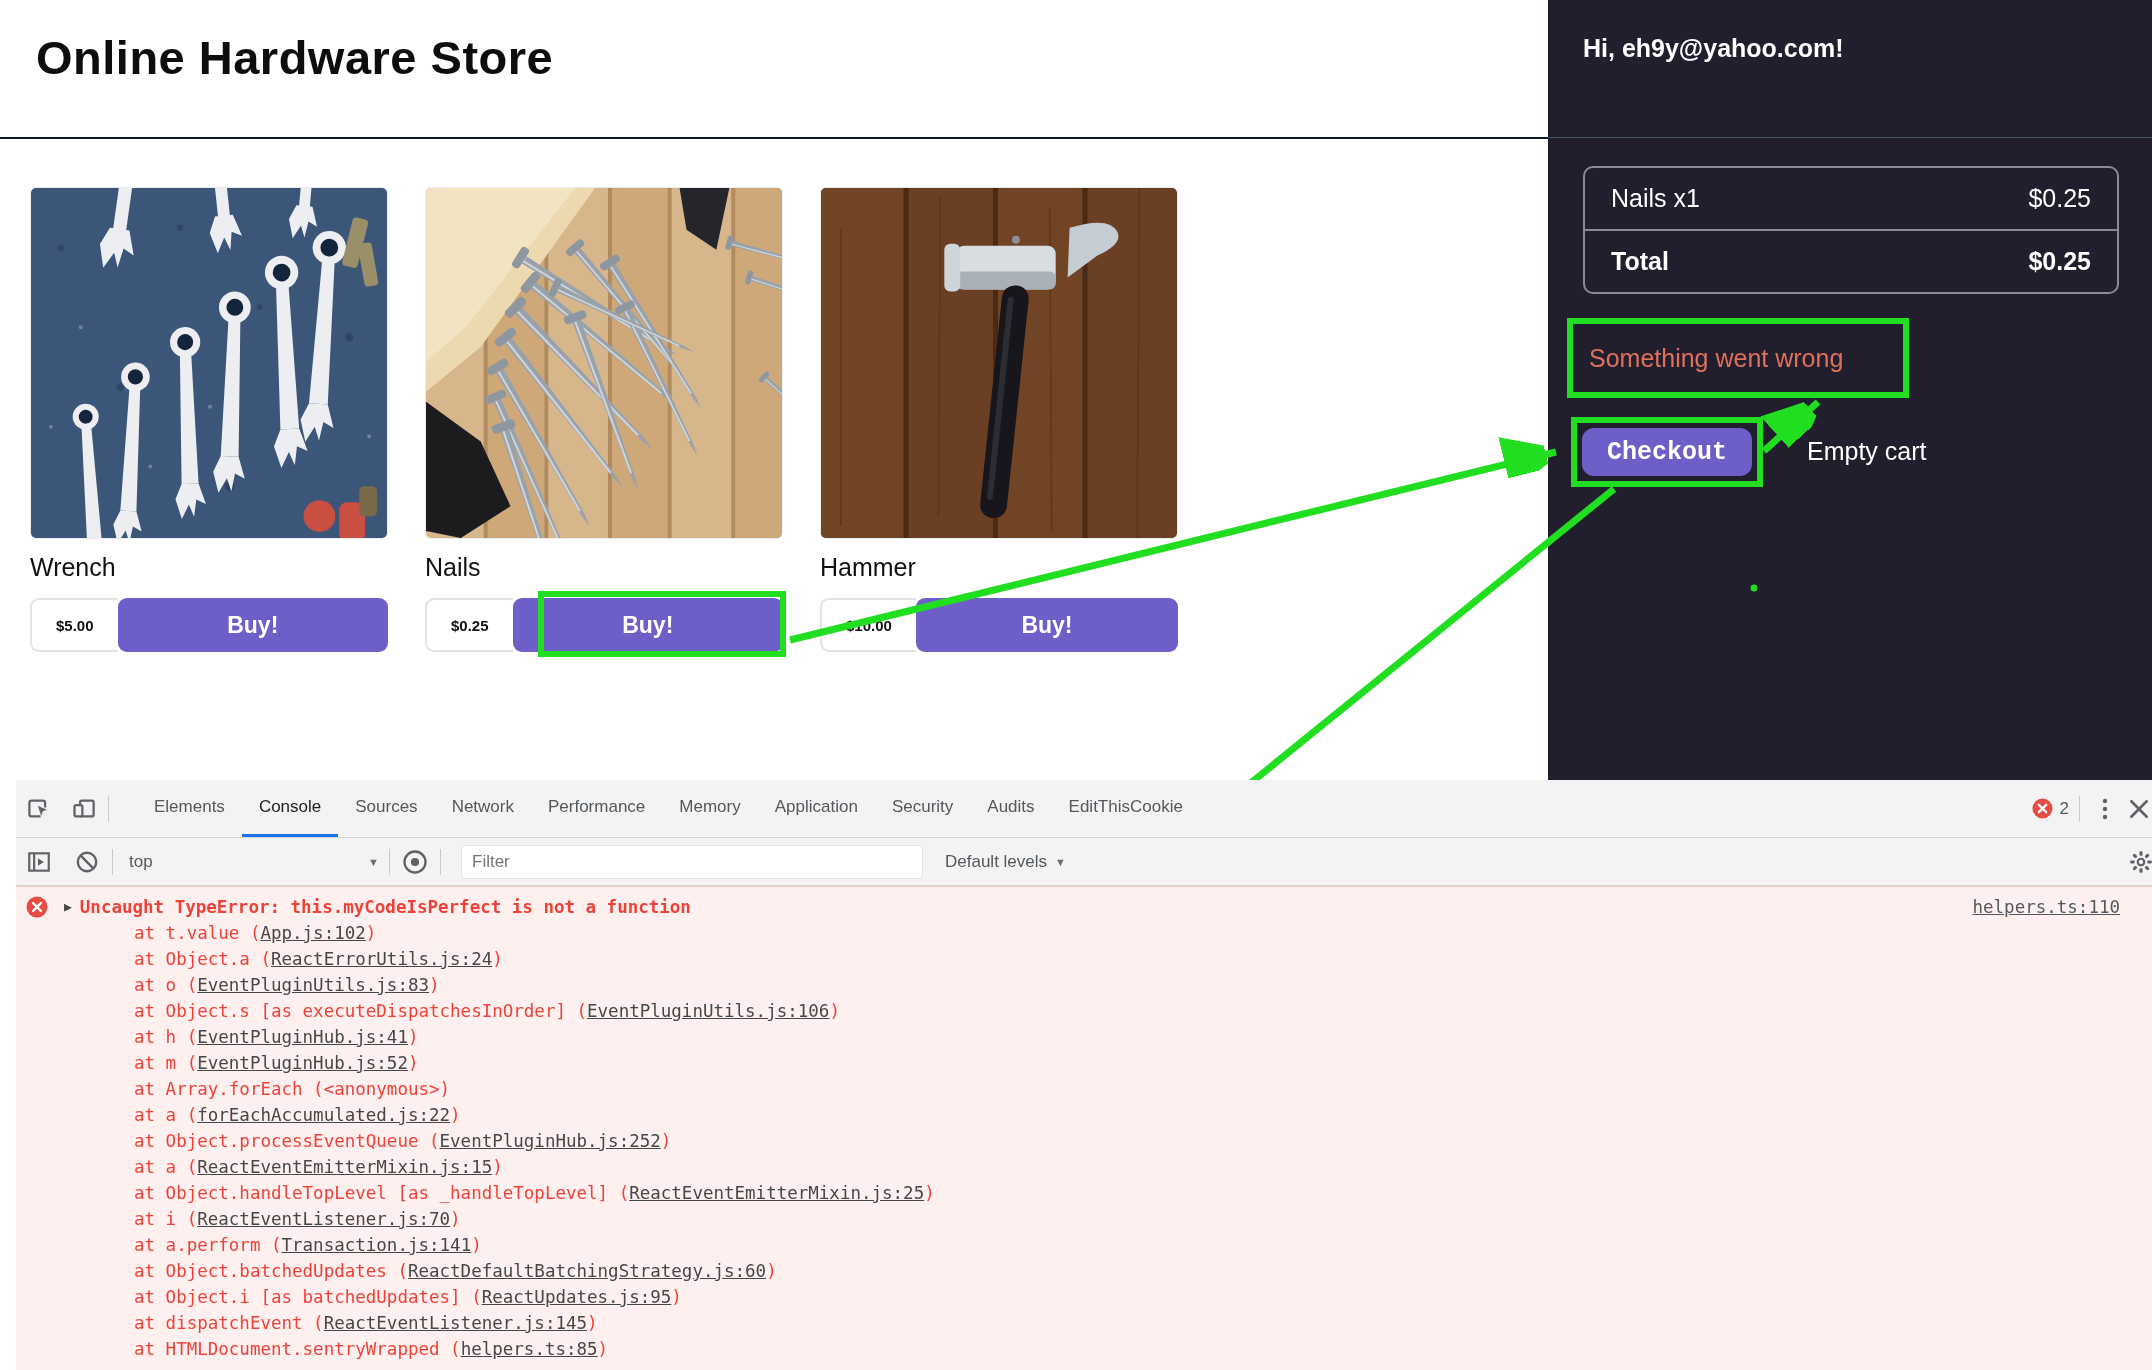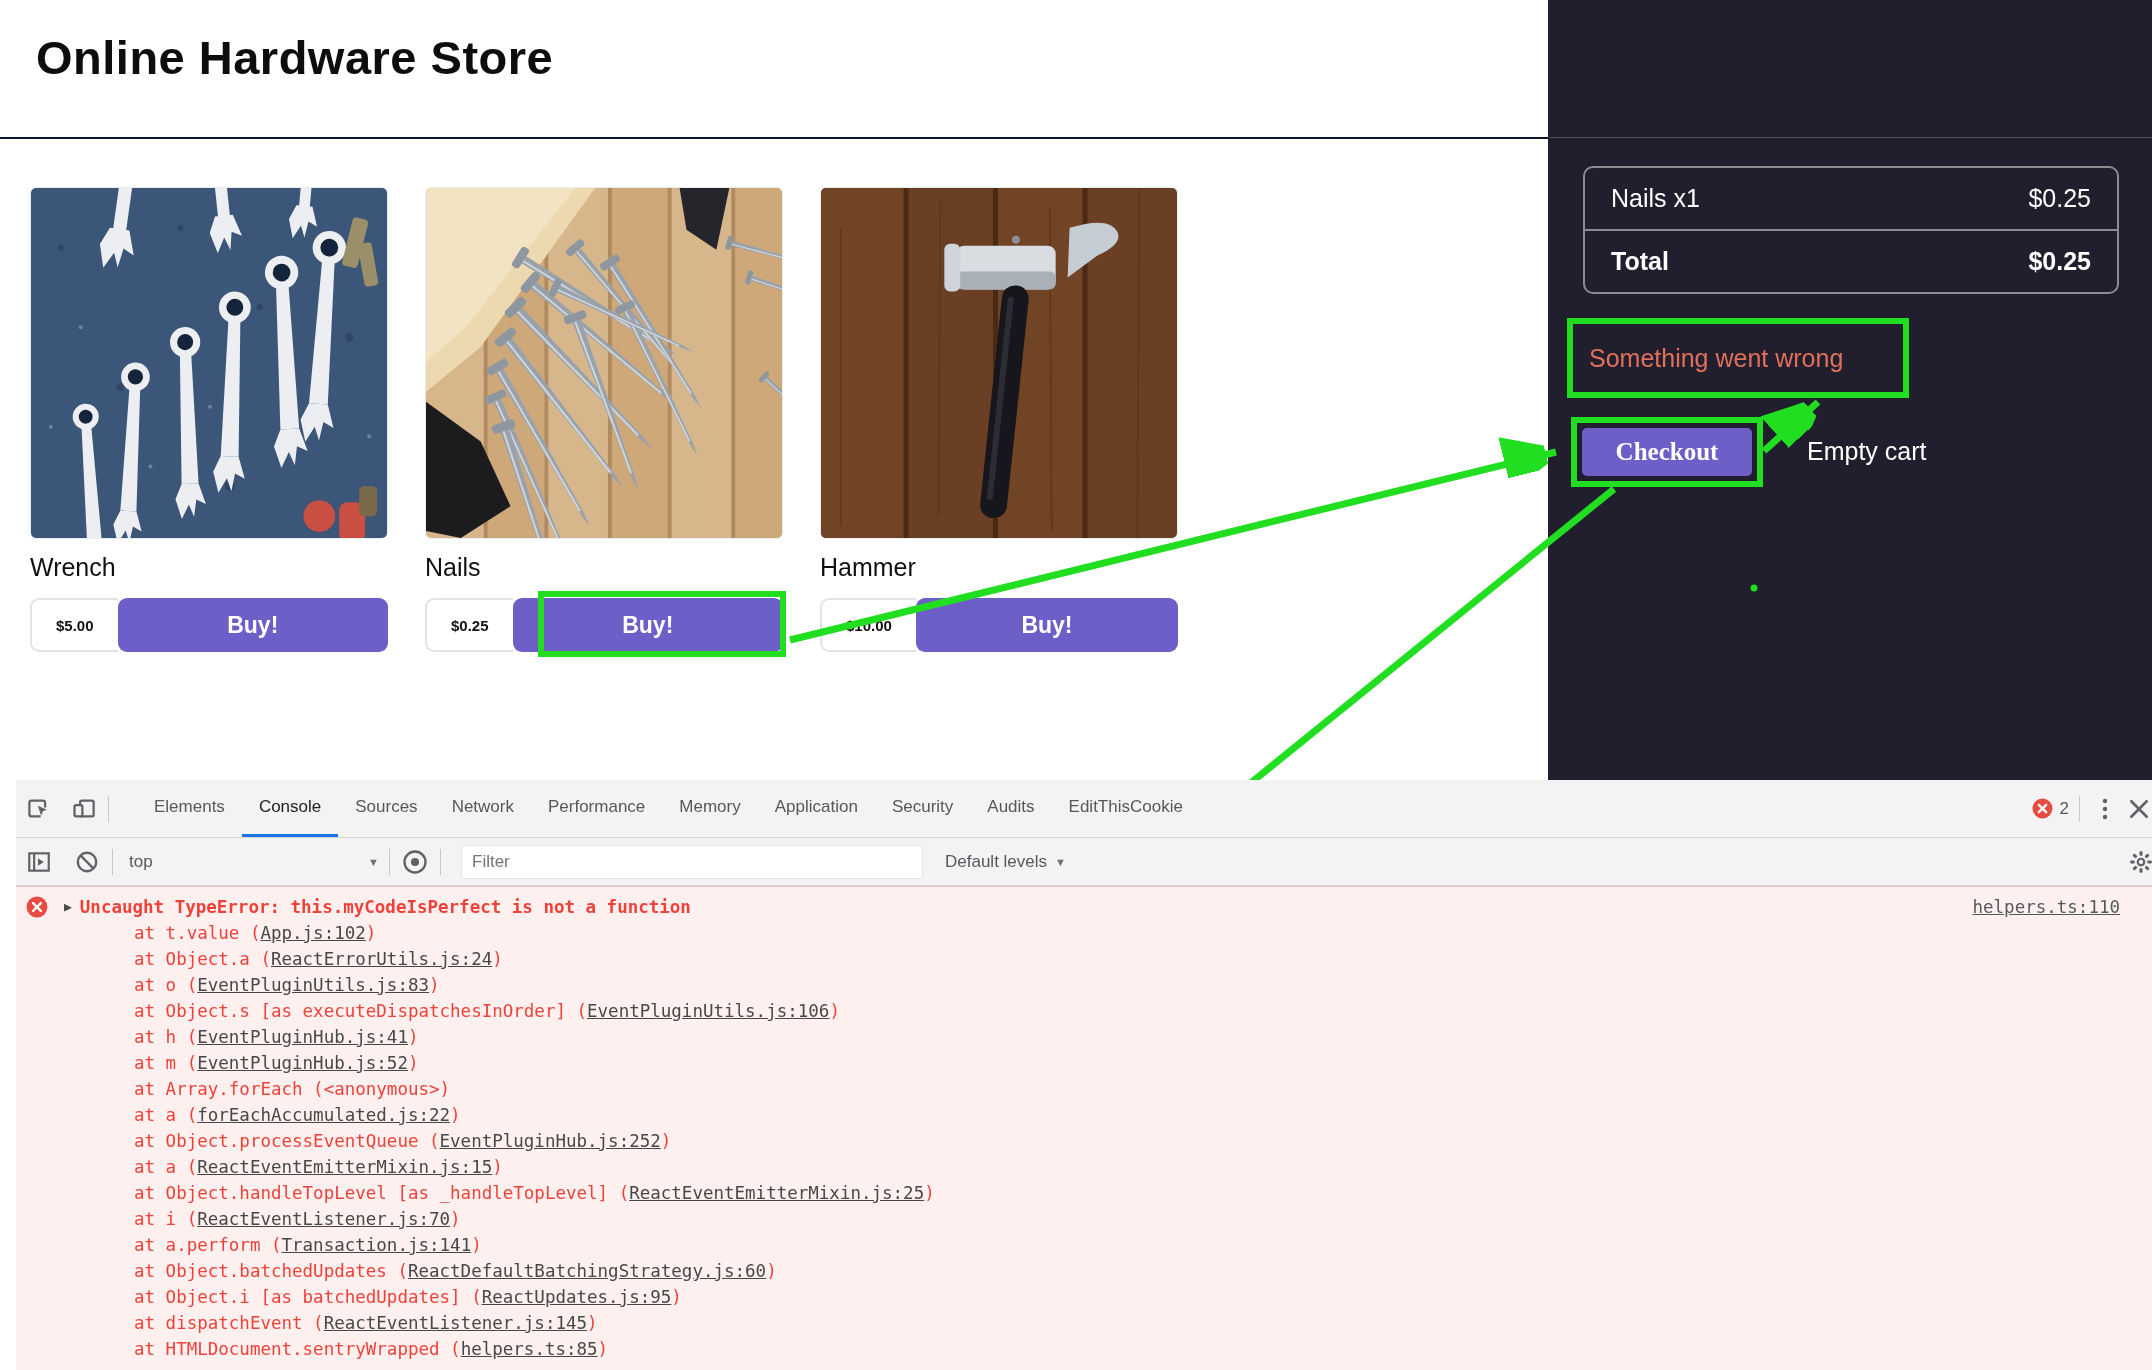--- a/index.html
+++ b/index.html
@@ -32,22 +32,22 @@
   .cart-row + .cart-row{border-top:2px solid #8b8b94;}
   .cart-row.total{font-weight:700;}
 
   .empty-cart{position:absolute;left:1807px;top:437px;font-size:25px;color:#fff;cursor:pointer;}
 
   
   .anno{position:absolute;border:6px solid var(--annotation-green,#21de21);box-sizing:border-box;pointer-events:none;}
   .anno-sww{left:1567px;top:318px;width:342px;height:80px;display:flex;align-items:center;pointer-events:auto;}
   .sww-text{padding-left:16px;font-size:25px;color:var(--error-salmon,#e0705a);}
   .anno-checkout{left:1571px;top:417px;width:192px;height:70px;display:flex;pointer-events:auto;}
-  .checkout-btn{flex:1;margin:5px;border:none;border-radius:5px;background:var(--accent-purple,#6c5fc7);
-                color:#fff;font-size:25px;font-weight:700;font-family:Liberation Serif, serif;cursor:pointer;}
+  .checkout-btn{flex:1;margin:5px;border:none;border-radius:12px;background:var(--accent-purple,#6c5fc7);
+                color:#fff;font-size:25px;font-weight:700;font-family:Liberation Mono, monospace;cursor:pointer;}
   .anno-buy{left:538px;top:591px;width:248px;height:66px;}
   .anno-console{left:36px;top:896px;width:1128px;height:472px;border-width:7px;}
   .arrow-layer{position:absolute;left:0;top:0;width:2152px;height:1370px;pointer-events:none;}
 
   
   .devtools{position:absolute;left:16px;top:780px;width:2152px;height:590px;background:#fff;}
   .dt-tabbar{height:57px;background:#f3f3f3;border-bottom:1px solid #d5d5d5;display:flex;align-items:center;
              font-size:17px;color:#54595e;}
   .dt-icon{width:30px;height:30px;display:flex;align-items:center;justify-content:center;cursor:pointer;flex:none;}
   .dt-icon svg{display:block;}
@@ -236,20 +236,21 @@
       </div>
       <div class="prod-name">Hammer</div>
       <div class="pill">
         <div class="price-box">$10.00</div>
         <button class="buy-btn">Buy!</button>
       </div>
     </div>
   </div>
 
   <div class="cart-panel">
+    <div class="greeting">Hi, eh9y@yahoo.com!</div>
     <div class="panel-divider"></div>
     <div class="cart-box">
       <div class="cart-row">
         <span>Nails x1</span>
         <span>$0.25</span>
       </div>
       <div class="cart-row total">
         <span>Total</span>
         <span>$0.25</span>
       </div>

